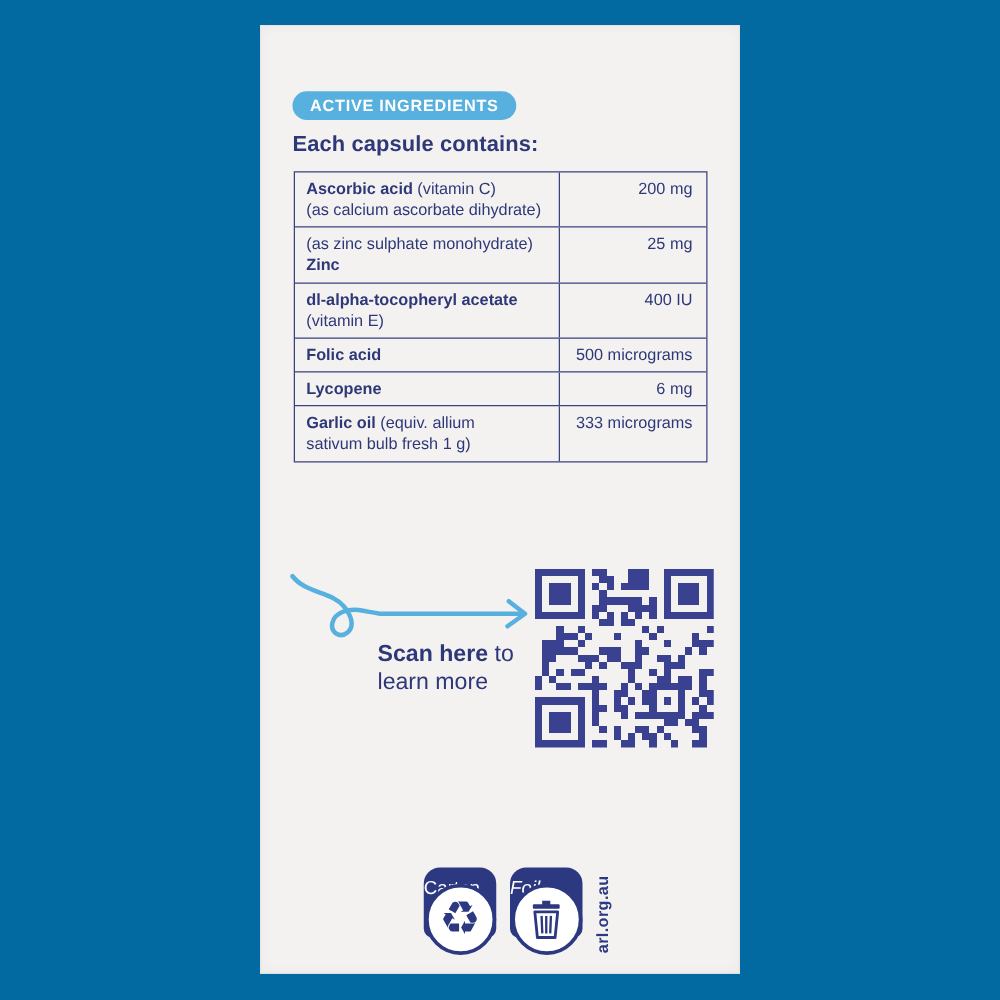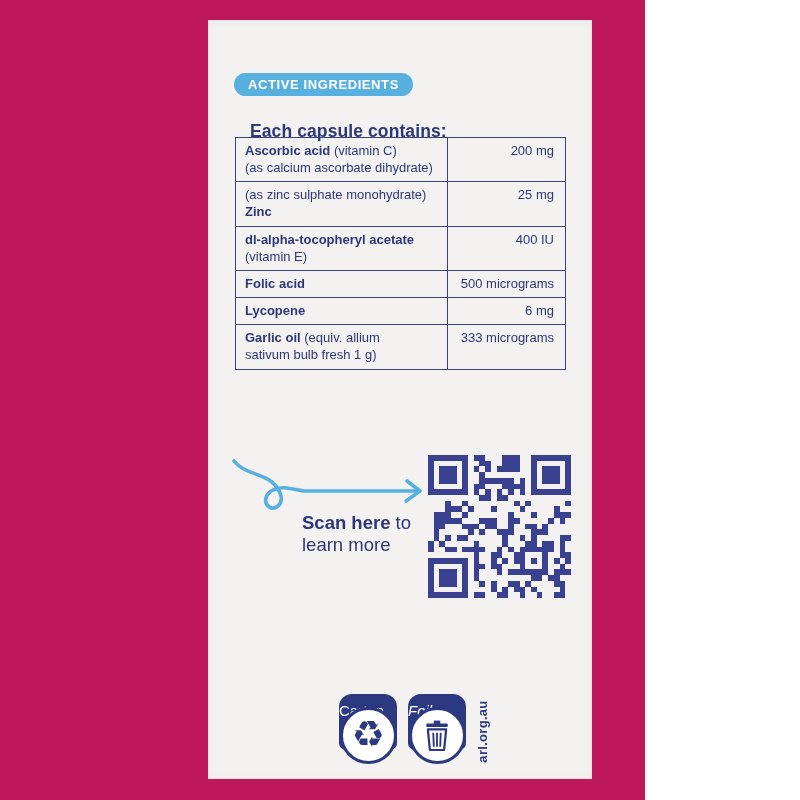--- a/index.html
+++ b/index.html
@@ -6,37 +6,37 @@
     --accent-blue:#57b0de;
     --navy:#2e3878;
     --table-border:#3a427f;
     --qr-navy:#3b4191;
     --badge-navy:#2c3880;
     --panel-bg:#f3f2f1;
   }
   *{box-sizing:border-box;}
   html,body{margin:0;padding:0;background:#ffffff;}
   .stage{
-    position:relative;width:645px;height:800px;background:#be185d;
+    position:relative;width:800px;height:800px;background:#0369a1;
     font-family:"Liberation Sans",sans-serif;overflow:hidden;color:var(--navy);
   }
   .panel{
     position:absolute;left:208px;top:20px;width:384px;height:759px;
     background:var(--panel-bg);
     border:1px solid #e7e6e4;
     box-shadow:inset 0 0 10px rgba(0,0,0,0.035);
   }
   .badge{
     position:absolute;left:25px;top:52px;height:23px;line-height:23px;
     padding:0 14px;background:var(--accent-blue);color:#ffffff;
     font-weight:bold;font-size:13px;letter-spacing:0.6px;border-radius:12px;
     white-space:nowrap;
   }
   .heading{
-    position:absolute;left:25px;top:84px;margin:16px;
+    position:absolute;left:25px;top:84px;margin:0;
     font-size:17.5px;font-weight:bold;color:var(--navy);letter-spacing:0.1px;
   }
   .ing-table{
     position:absolute;left:26px;top:116px;width:331px;
     border:1.5px solid var(--table-border);
     font-size:13px;color:var(--navy);background:transparent;
   }
   .trow{display:flex;border-bottom:1px solid var(--table-border);}
   .trow:last-child{border-bottom:none;}
   .tname{

